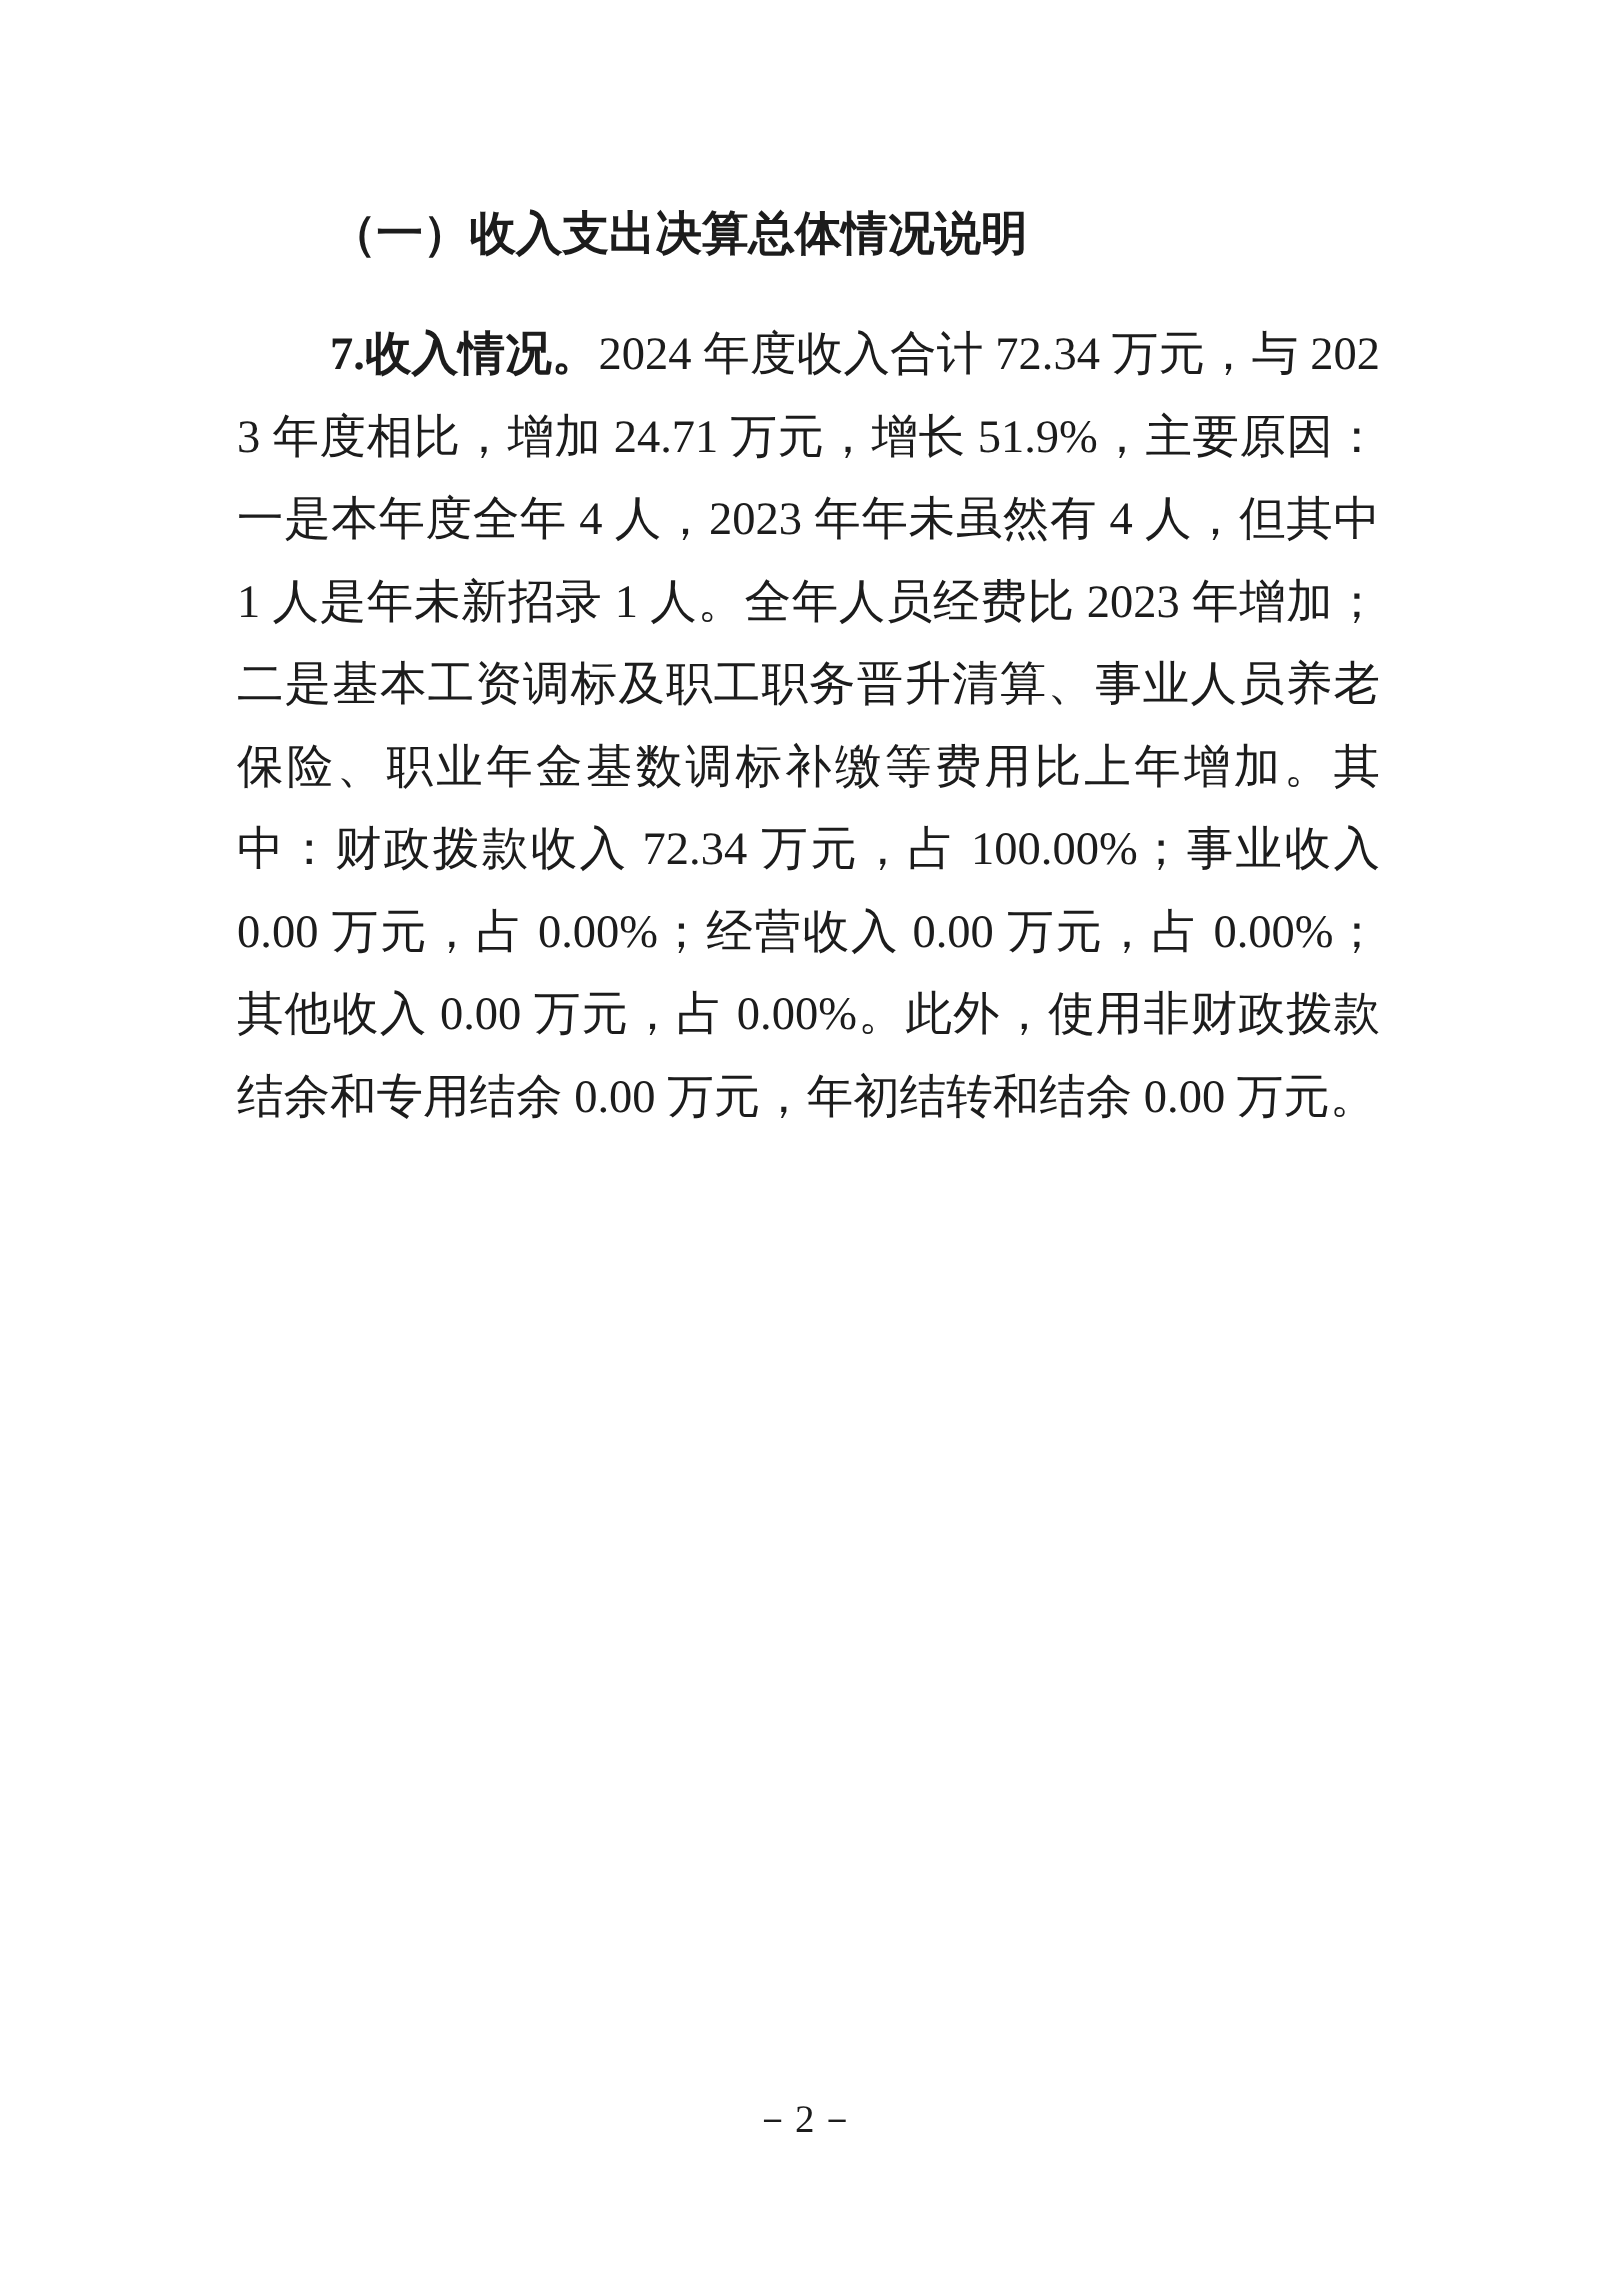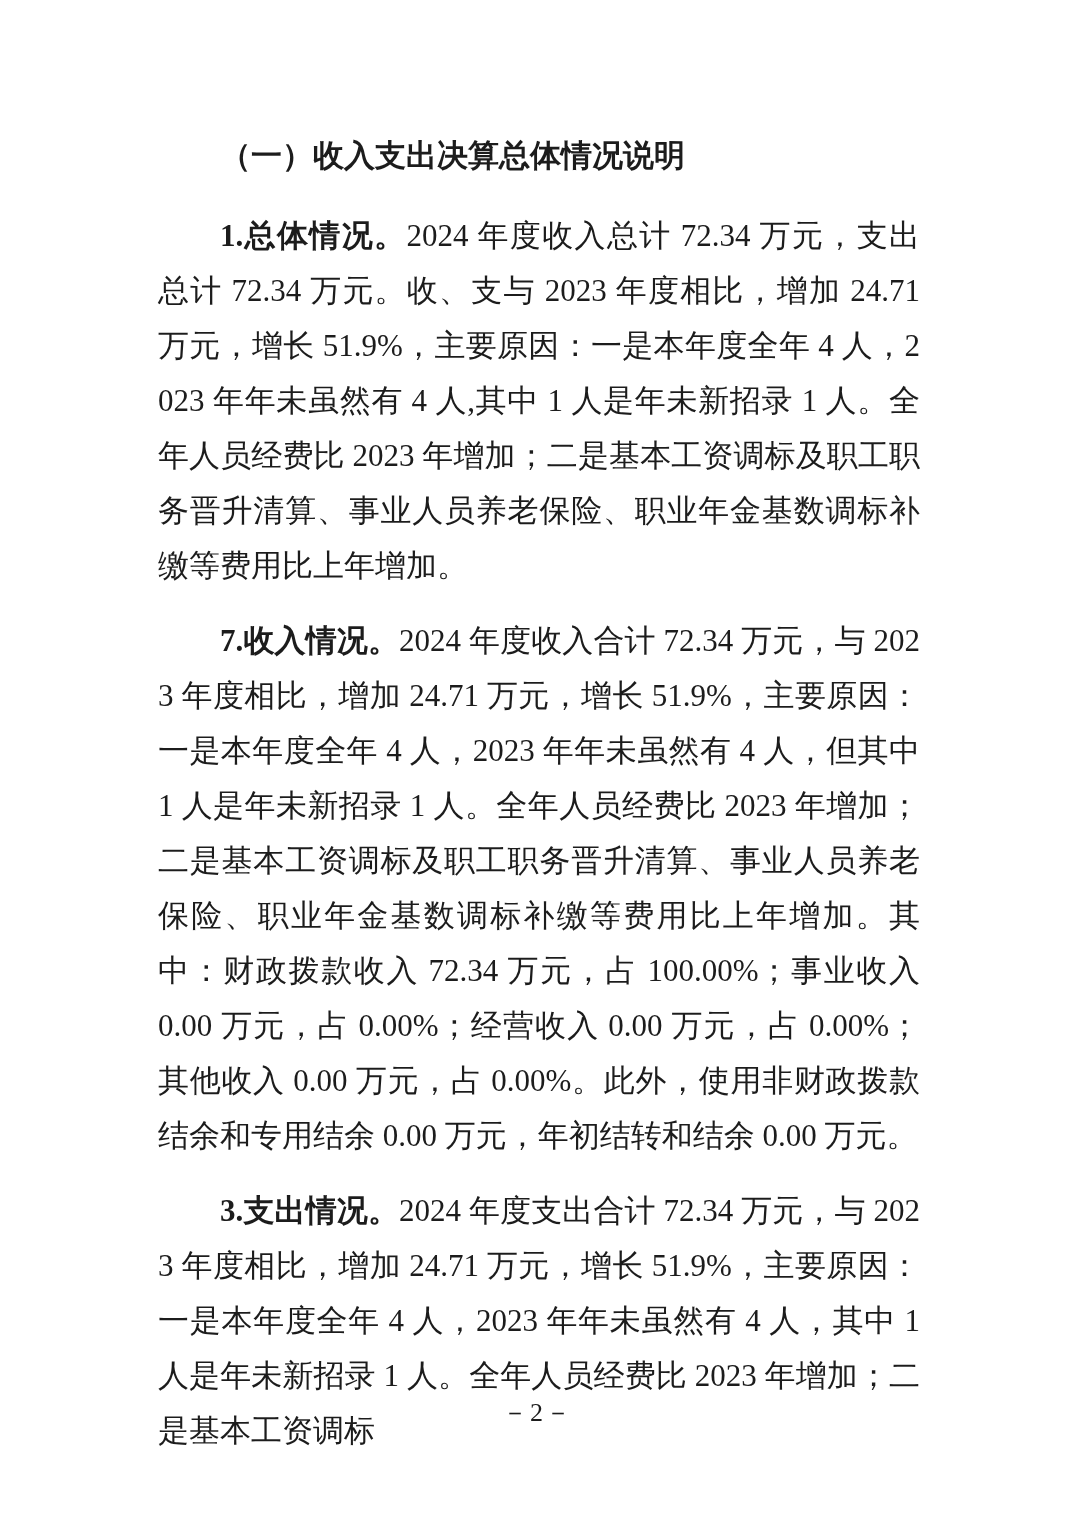--- a/index.html
+++ b/index.html
@@ -55,22 +55,20 @@
   }
 </style>
 </head>
 <body>
 
 <div class="page">
   <div class="content">
 
     <div class="heading">（一）收入支出决算总体情况说明</div>
 
-    <p class="para"><span class="lead">1.总体情况。</span><span>2024 年度收入总计 72.34 万元，支出总计 72.34 万元。收、支与 2023 年度相比，增加 24.71 万元，增长 51.9%，主要原因：一是本年度全年 4 人，2023 年年未虽然有 4 人,其中 1 人是年未新招录 1 人。全年人员经费比 2023 年增加；二是基本工资调标及职工职务晋升清算、事业人员养老保险、职业年金基数调标补缴等费用比上年增加。</span></p>
 
     <p class="para"><span class="lead">7.收入情况。</span><span>2024 年度收入合计 72.34 万元，与 2023 年度相比，增加 24.71 万元，增长 51.9%，主要原因：一是本年度全年 4 人，2023 年年未虽然有 4 人，但其中 1 人是年未新招录 1 人。全年人员经费比 2023 年增加；二是基本工资调标及职工职务晋升清算、事业人员养老保险、职业年金基数调标补缴等费用比上年增加。其中：财政拨款收入 72.34 万元，占 100.00%；事业收入 0.00 万元，占 0.00%；经营收入 0.00 万元，占 0.00%；其他收入 0.00 万元，占 0.00%。此外，使用非财政拨款结余和专用结余 0.00 万元，年初结转和结余 0.00 万元。</span></p>
 
-    <p class="para"><span class="lead">3.支出情况。</span><span>2024 年度支出合计 72.34 万元，与 2023 年度相比，增加 24.71 万元，增长 51.9%，主要原因：一是本年度全年 4 人，2023 年年未虽然有 4 人，其中 1 人是年未新招录 1 人。全年人员经费比 2023 年增加；二是基本工资调标</span></p>
 
   </div>
 
   <div class="footer">－2－</div>
 </div>
 
 </body></html>

